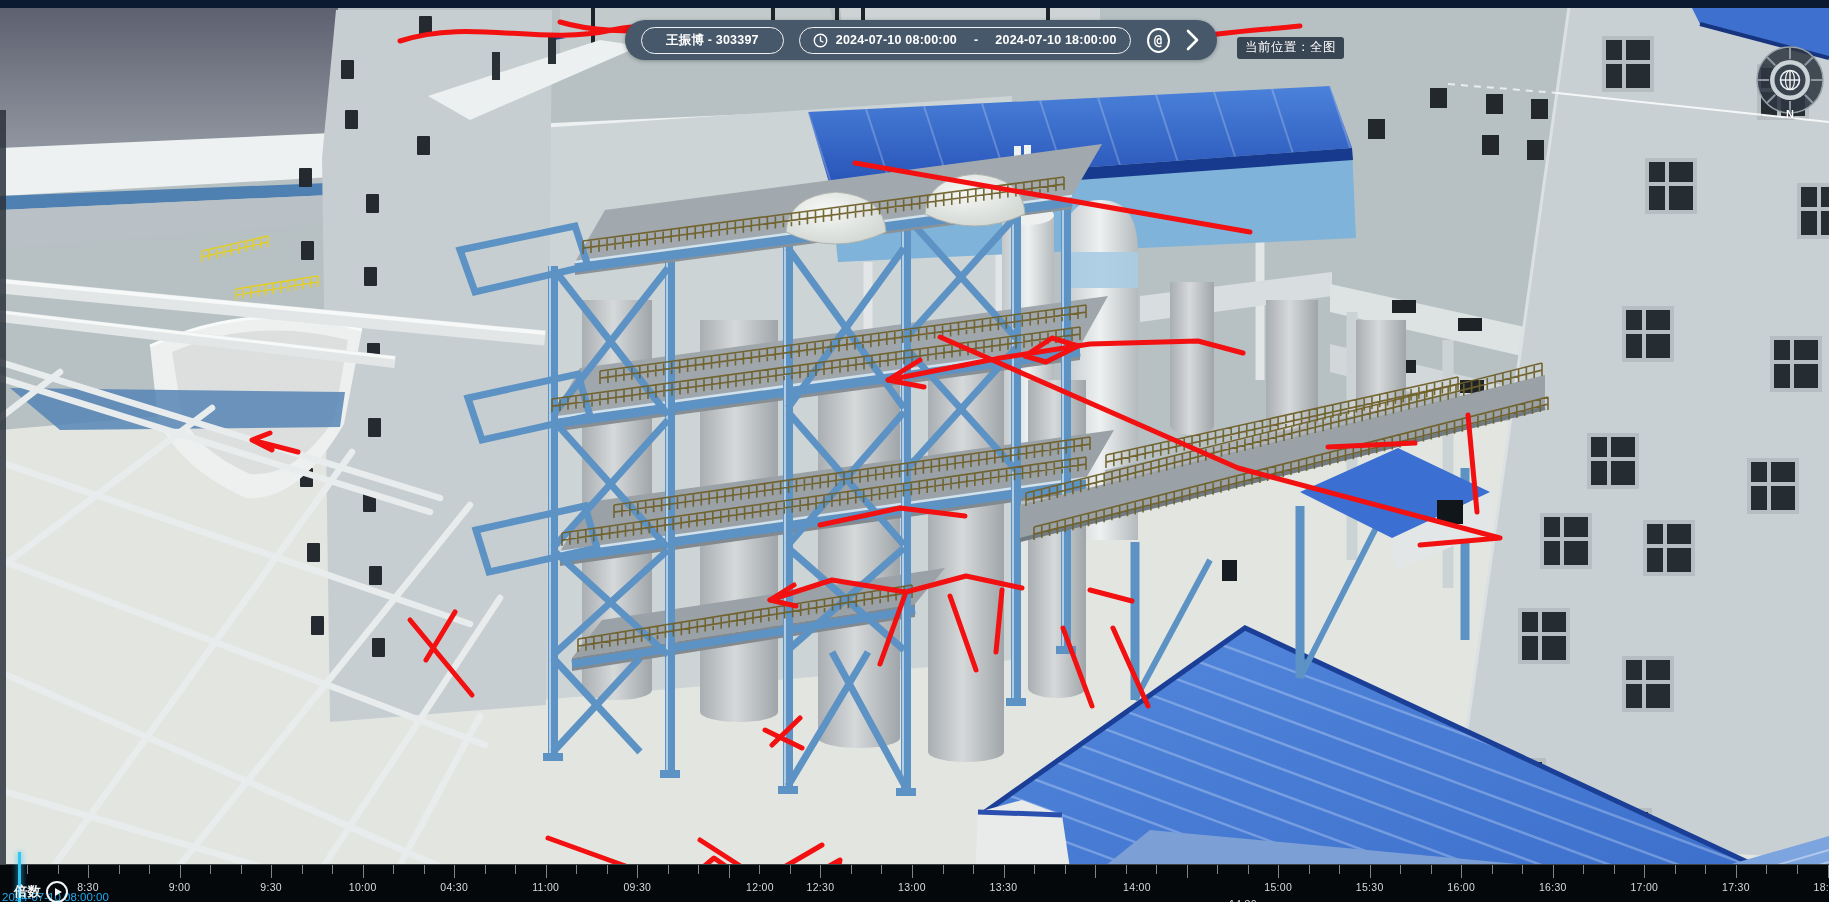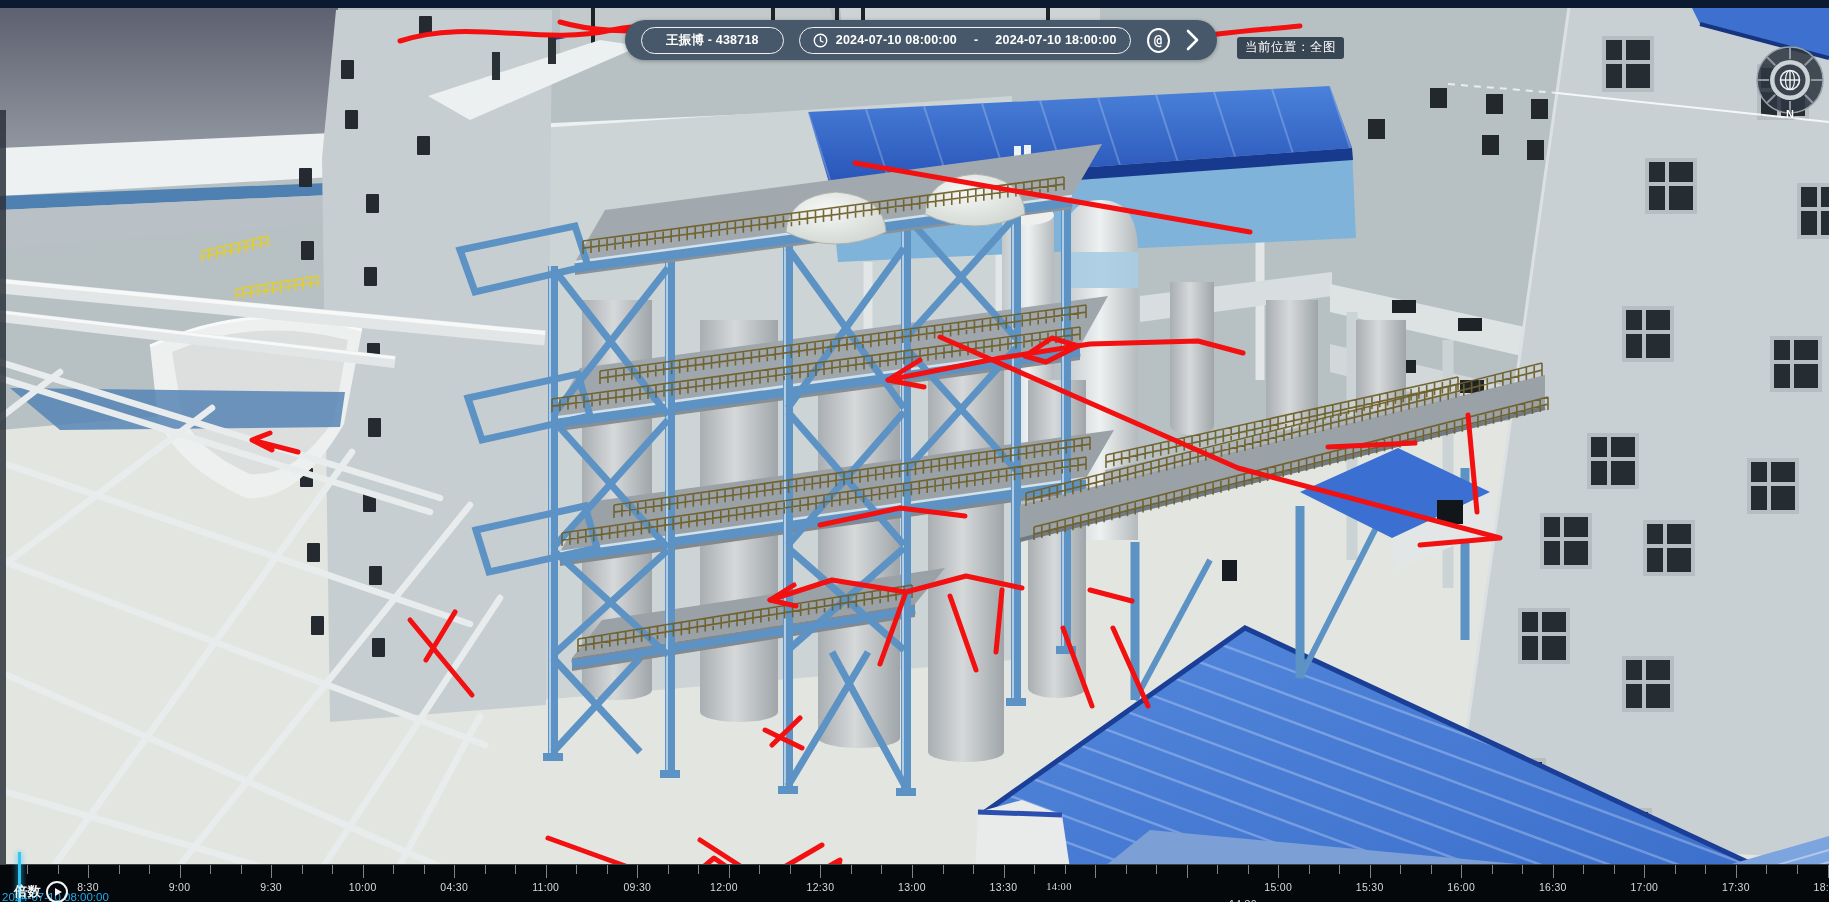--- a/index.html
+++ b/index.html
@@ -475,21 +475,21 @@
       <line x1="1448" y1="84" x2="1557" y2="93" stroke="#f4f7f8" stroke-width="2" stroke-dasharray="7 6" opacity=".8"></line>
     </g>
     <rect x="0" y="110" width="6" height="760" fill="#2b323b" opacity=".85"></rect>
   </svg>
   </div>
 
   <div class="top-strip"></div>
 
   <div class="toolbar">
     <div class="pill-field person">
-      <span>王振博 - 438718</span>
+      <span>王振博 - 303397</span>
     </div>
     <div class="pill-field time">
       <span class="clock-icon">
         <svg width="15" height="15" viewBox="0 0 15 15">
             <circle cx="7.5" cy="7.5" r="6.2" fill="none" stroke="#fff" stroke-width="1.4"></circle>
             <path d="M7.5,4 L7.5,7.8 L10,9" fill="none" stroke="#fff" stroke-width="1.3" stroke-linecap="round"></path>
           </svg>
       </span>
       <span>2024-07-10 08:00:00</span>
       <span class="time-sep">-</span>
@@ -594,25 +594,25 @@
       <div class="tick" style="left: 1766.49px; height: 9px;"></div>
       <div class="tick" style="left: 1797px; height: 9px;"></div>
       <div class="tick" style="left: 1827.52px; height: 13px;"></div>
       <span class="tlabel" style="left: 88px;">8:30</span>
       <span class="tlabel" style="left: 179.55px;">9:00</span>
       <span class="tlabel" style="left: 271.1px;">9:30</span>
       <span class="tlabel" style="left: 362.65px;">10:00</span>
       <span class="tlabel" style="left: 454.2px;">04:30</span>
       <span class="tlabel" style="left: 545.75px;">11:00</span>
       <span class="tlabel" style="left: 637.3px;">09:30</span>
-      <span class="tlabel" style="left: 724px; text-align: center;">12:00</span>
+      <span class="tlabel" style="left: 760px; text-align: center;">12:00</span>
       <span class="tlabel" style="left: 820.4px;">12:30</span>
       <span class="tlabel" style="left: 911.95px;">13:00</span>
       <span class="tlabel" style="left: 1003.5px;">13:30</span>
-      <span class="tlabel" style="left: 1059px; font-family: Liberation Serif, serif;">14:00</span>
+      <span class="tlabel" style="left: 1137px;">14:00</span>
       <span class="tlabel" style="left: 1243px; margin-top: 17px;">14:30</span>
       <span class="tlabel" style="left: 1278.15px;">15:00</span>
       <span class="tlabel" style="left: 1369.7px;">15:30</span>
       <span class="tlabel" style="left: 1461.25px;">16:00</span>
       <span class="tlabel" style="left: 1552.8px;">16:30</span>
       <span class="tlabel" style="left: 1644.35px;">17:00</span>
       <span class="tlabel" style="left: 1735.9px;">17:30</span>
       <span class="tlabel" style="left: 1827.45px;">18:00</span>
     </div>
   <span class="current-time">2024-07-10 08:00:00</span>

